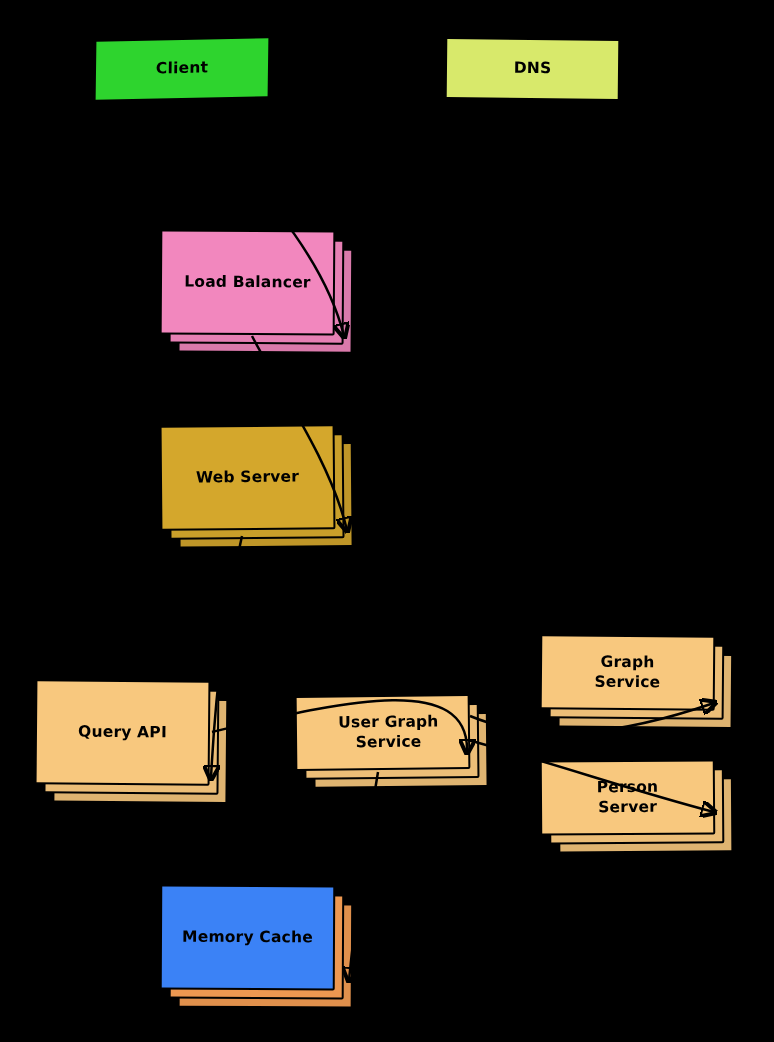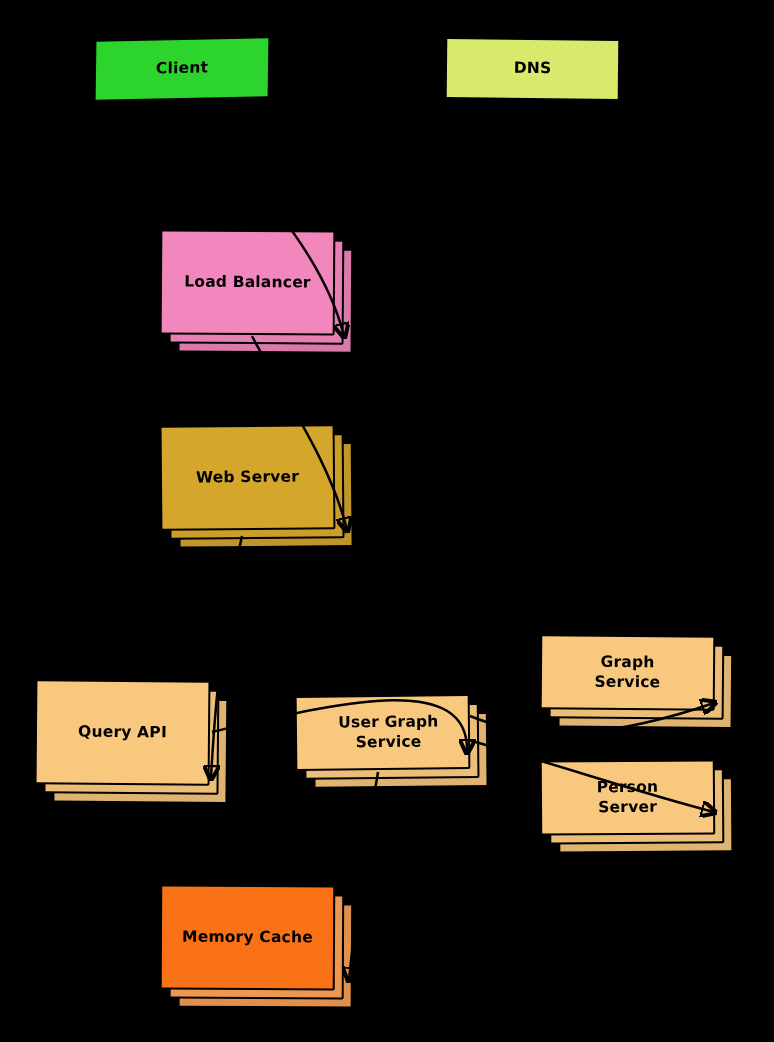--- a/index.html
+++ b/index.html
@@ -115,21 +115,21 @@
     <div class="layer l2" style="background-color: rgb(248, 200, 126);"></div>
     <div class="layer l1" style="background-color: rgb(248, 200, 126);"></div>
     <div class="layer front" style="background-color: rgb(248, 200, 126);">
       <span class="label">Person Server</span>
     </div>
   </div>
 
   <div class="node pos-memory-cache">
     <div class="layer l2" style="background-color: rgb(249, 160, 85);"></div>
     <div class="layer l1" style="background-color: rgb(249, 160, 85);"></div>
-    <div class="layer front" style="background-color: #f97316; text-align: center;">
+    <div class="layer front" style="background-color: #3b82f6; text-align: center;">
       <span class="label">Memory Cache</span>
     </div>
   </div>
 
   <svg id="edges" width="774" height="1042" viewBox="0 0 774 1042">
     <defs>
       <marker id="arrow" viewBox="0 0 10 10" refX="8" refY="5" markerWidth="6.5" markerHeight="6.5" orient="auto-start-reverse">
         <path d="M0,0 L10,5 L0,10 z" fill="#000"></path>
       </marker>
     </defs>

